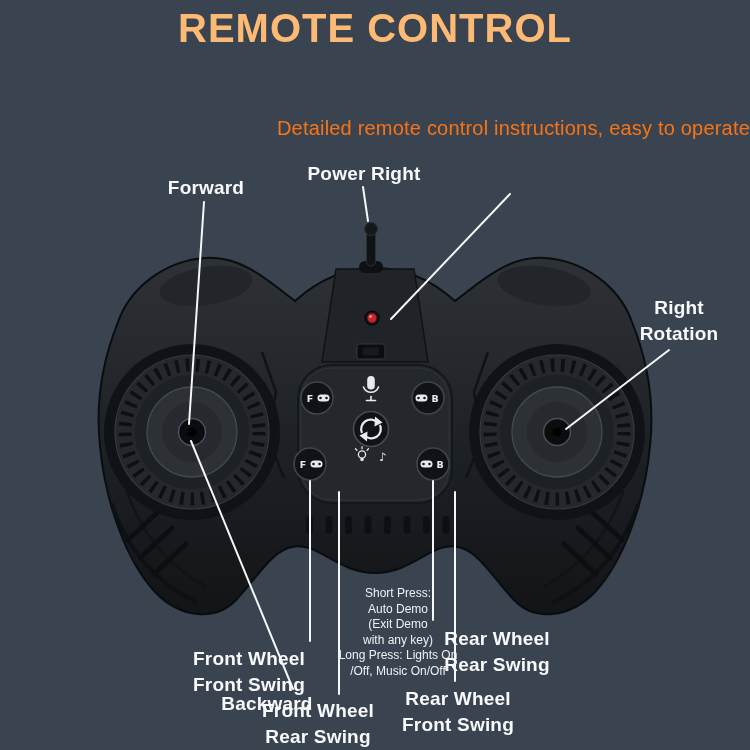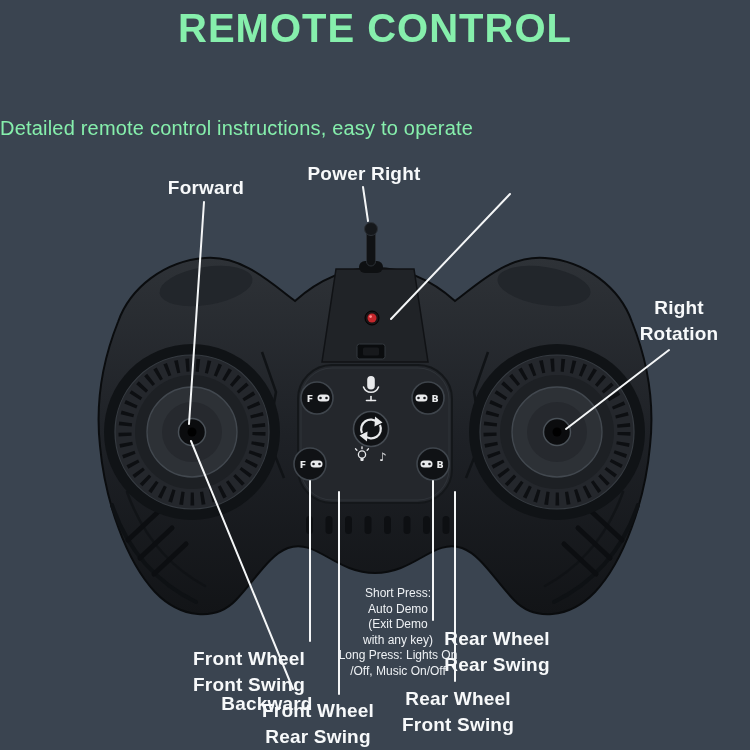--- a/index.html
+++ b/index.html
@@ -6,26 +6,26 @@
   body{
     width:750px;height:750px;overflow:hidden;
     background:#3a4450;
     font-family:"Liberation Sans","DejaVu Sans",sans-serif;
   }
   #canvas{position:relative;width:750px;height:750px;background:#3a4450;}
   #controller-svg{position:absolute;left:0;top:0;width:750px;height:750px;}
   svg text{font-family:"DejaVu Sans","Liberation Sans",sans-serif;}
   .title{
     position:absolute;top:4px;left:0;width:750px;text-align:center;
-    color:#86efac;font-weight:800;font-size:40px;line-height:48px;letter-spacing:1px;
+    color:#fdba74;font-weight:800;font-size:40px;line-height:48px;letter-spacing:1px;
   }
   .title-line{display:block;}
   .subtitle{
-    position:absolute;top:116px;left:0;width:750px;text-align:left;
-    color:#86efac;font-size:20px;line-height:24px;font-weight:400;letter-spacing:.2px;
+    position:absolute;top:116px;left:0;width:750px;text-align:right;
+    color:#f97316;font-size:20px;line-height:24px;font-weight:400;letter-spacing:.2px;
   }
   .callout{
     position:absolute;transform:translateX(-50%);
     color:#f7f9fa;font-weight:700;font-size:19px;line-height:23px;
     text-align:center;white-space:pre-line;letter-spacing:.2px;
   }
   .callout.two-line{line-height:26px;}
   .note{
     position:absolute;transform:translateX(-50%);
     color:#eef1f4;font-weight:400;font-size:12px;line-height:15.5px;

